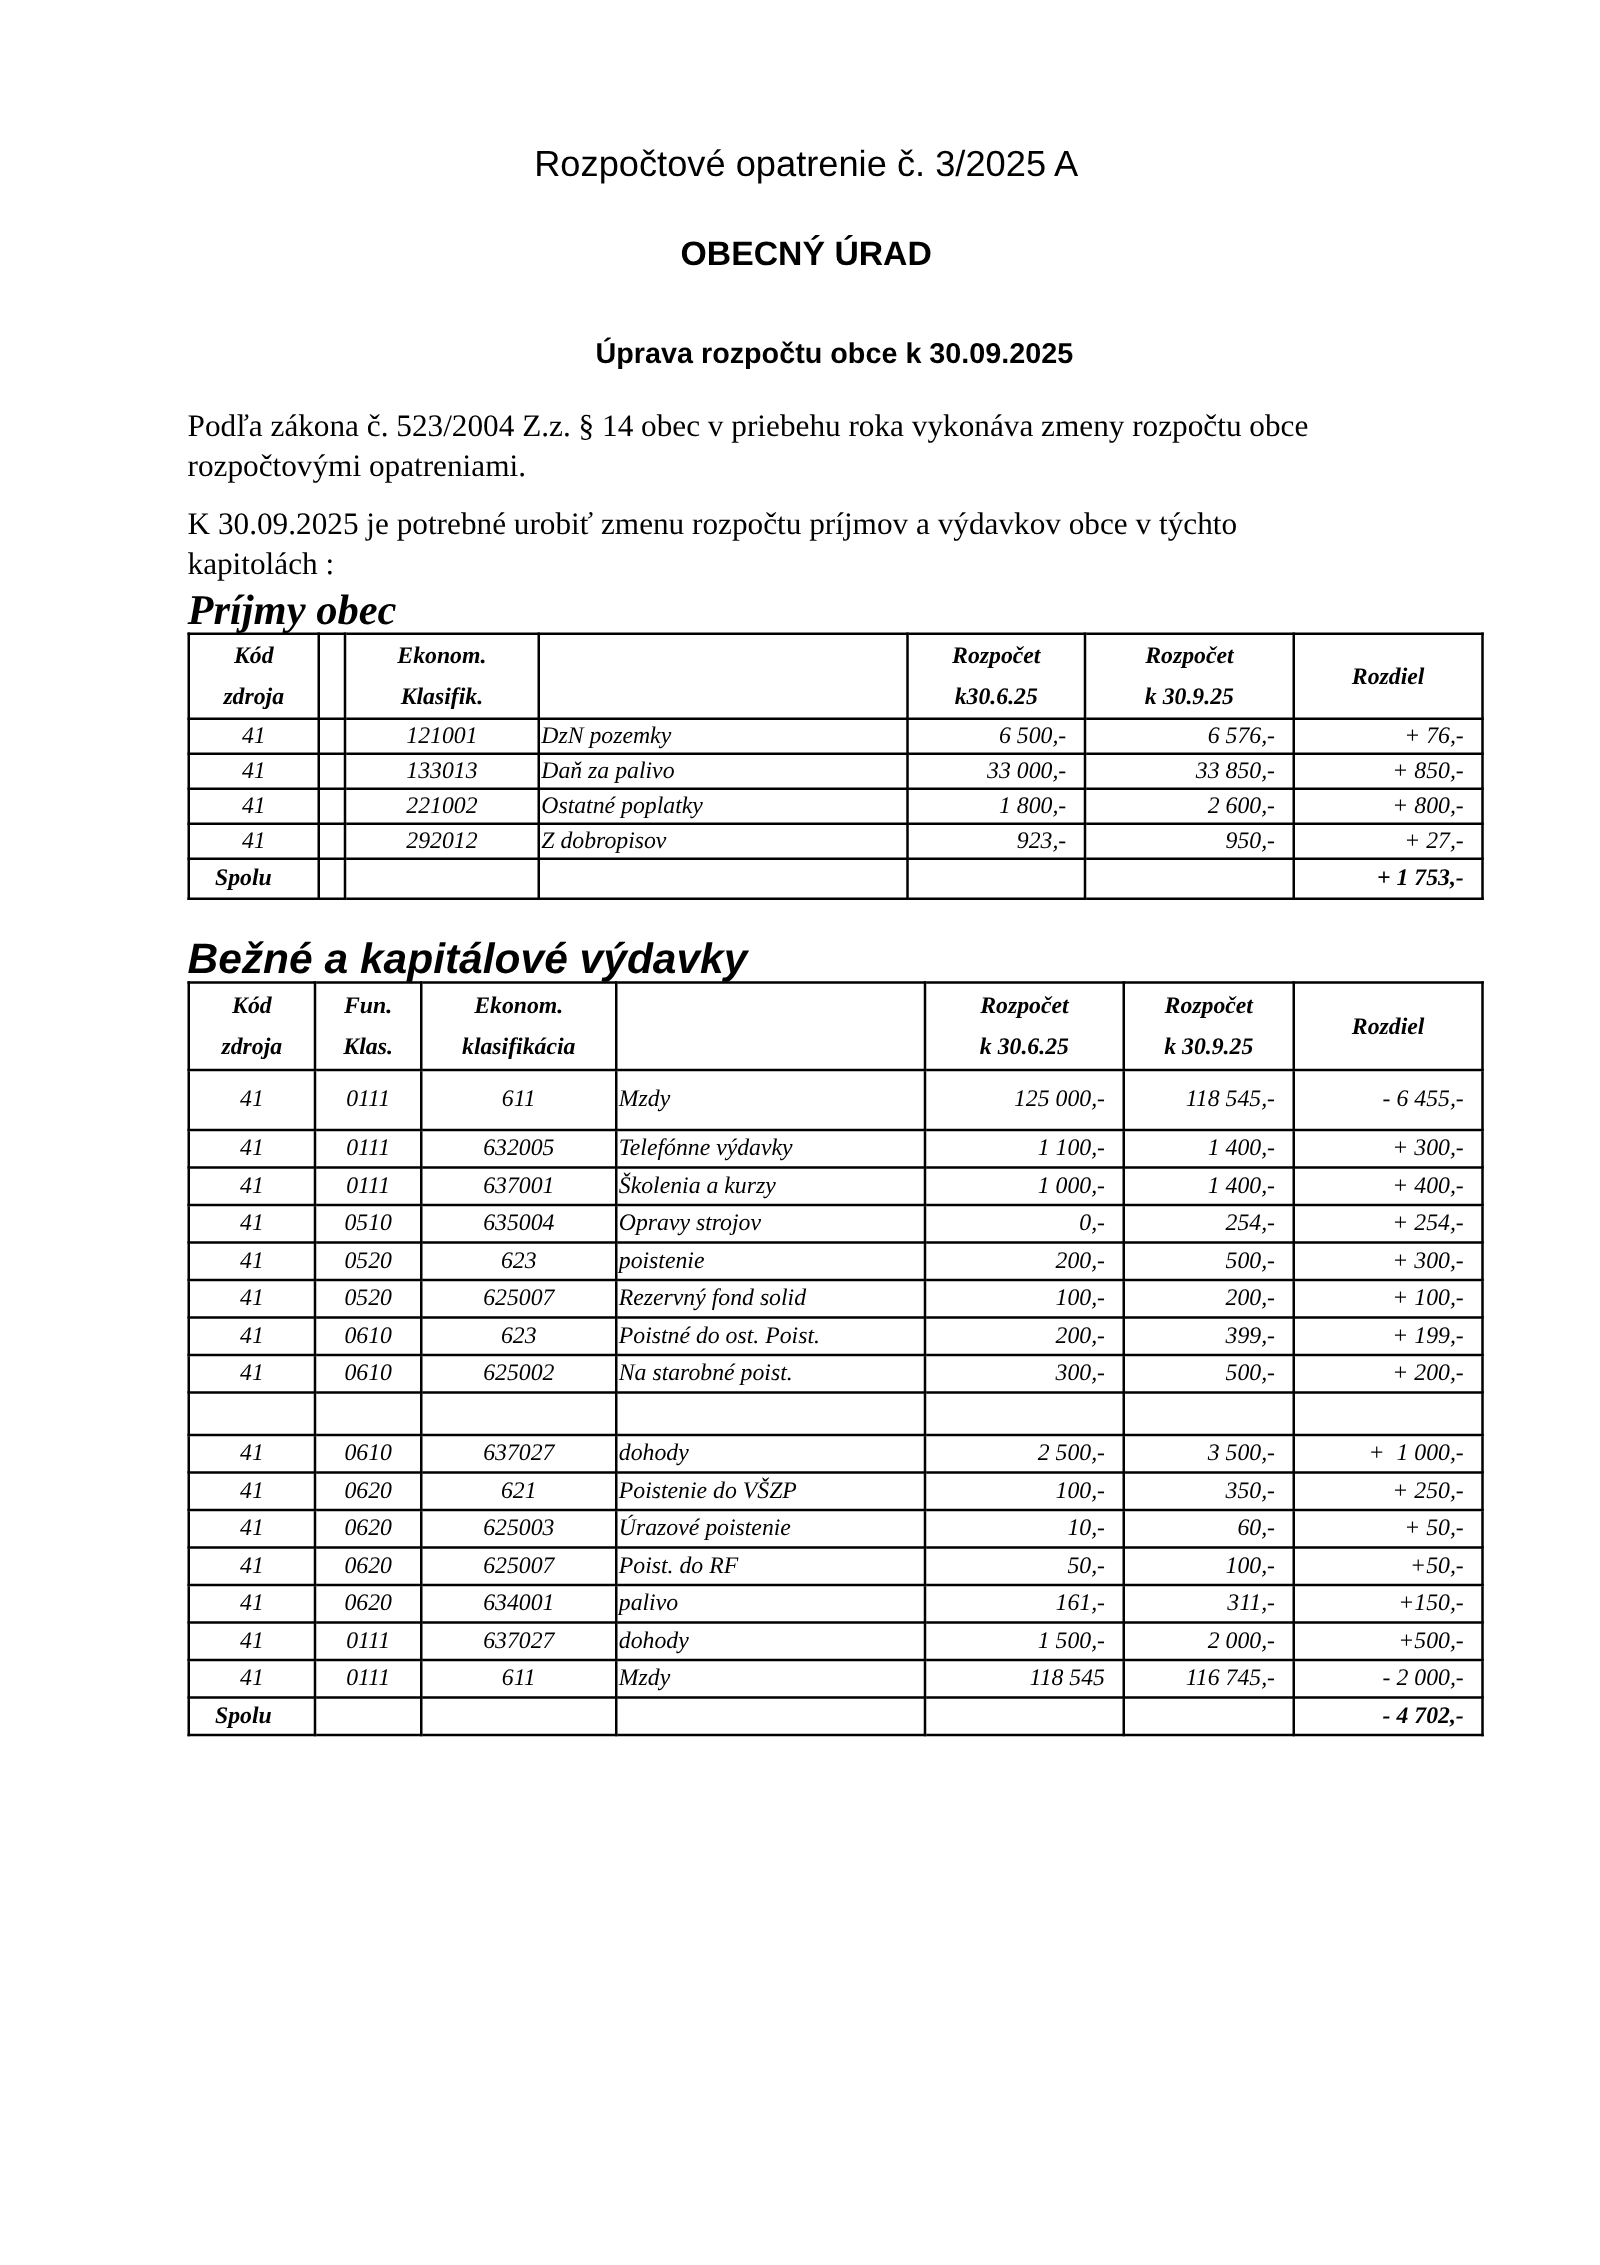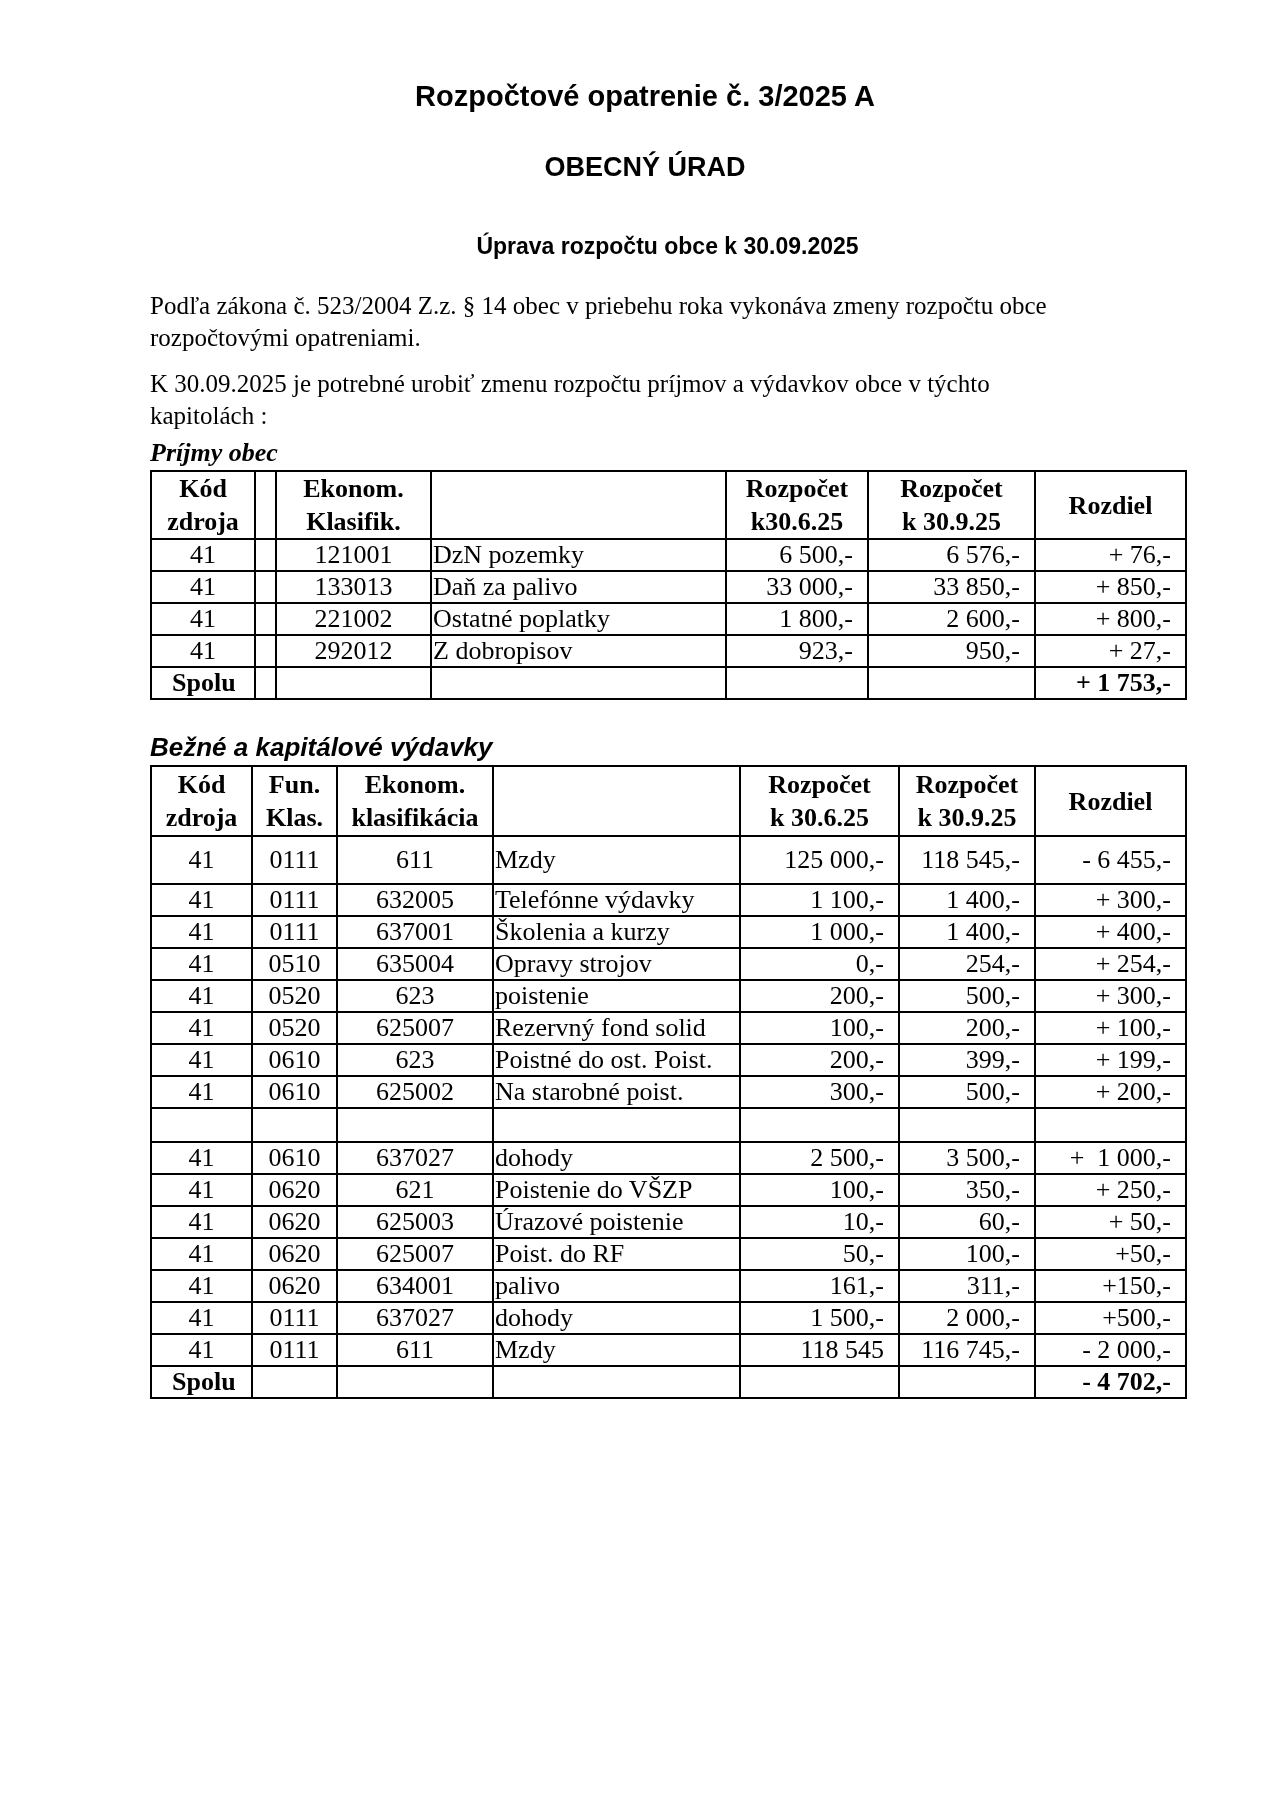--- a/index.html
+++ b/index.html
@@ -6,48 +6,49 @@
   .page{
     position:relative;
     width:1280px;height:1812px;
     background:#ffffff;
     color:#000;
     font-family:"Liberation Serif", serif;
     overflow:hidden;
   }
   .headings{margin:0 0 0 150px;width:990px;text-align:center;}
   .doc-title{
-    margin:0;padding-top:80px;
+    margin:0;padding-top:116px;
     font-family:"Liberation Sans", sans-serif;
-    font-weight:bold;font-size:29px;line-height:32px;
+    font-weight:normal;font-size:29px;line-height:32px;
   }
   .doc-subtitle{
     margin:40px 0 0 0;
     font-family:"Liberation Sans", sans-serif;
     font-weight:bold;font-size:27px;line-height:30px;
   }
   .content{margin-left:150px;width:1035px;}
   .sec-heading{
     margin:50px 0 0 0;
     font-family:"Liberation Sans", sans-serif;
     font-weight:bold;font-size:23px;line-height:28px;text-align:center;
   }
   .body-text{
     margin:0;font-size:25px;line-height:32px;
     white-space:pre-line;
   }
   .p1{margin-top:30px;}
   .p2{margin-top:14px;}
-  .table-title{font-weight:bold;font-style:italic;font-size:26px;line-height:30px;}
+  .table-title{font-weight:bold;font-style:italic;font-size:34px;line-height:30px;}
   .serif-title{margin-top:6px;font-family:"Liberation Serif", serif;}
   .sans-title{margin-top:32px;font-family:"Liberation Sans", sans-serif;}
   table{
     border-collapse:collapse;table-layout:fixed;
     width:1035px;margin-top:2px;
-    font-size:26px;
+    font-size:19px;
+    font-style:italic;
   }
   .t2{margin-top:3px;}
   th,td{
     border:2px solid #000;
     padding:0;overflow:hidden;
     white-space:pre;
   }
   th{
     font-weight:bold;text-align:center;vertical-align:middle;
     white-space:pre-line;line-height:33px;

